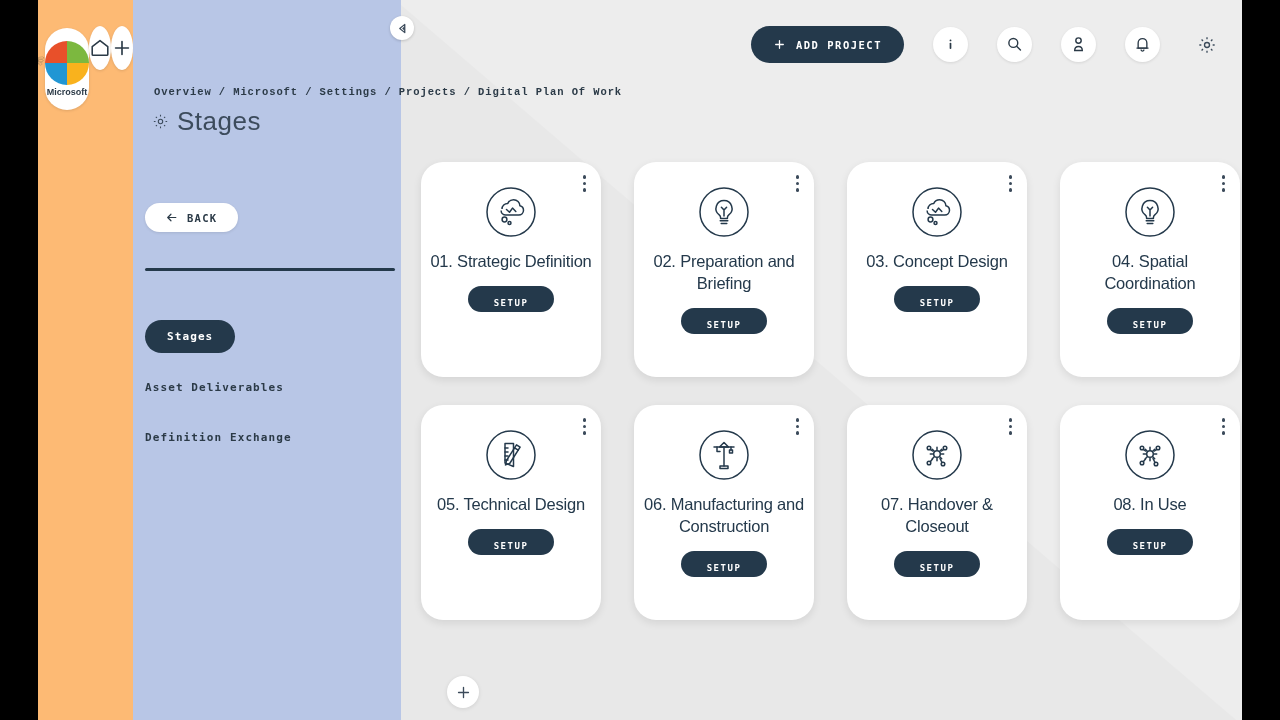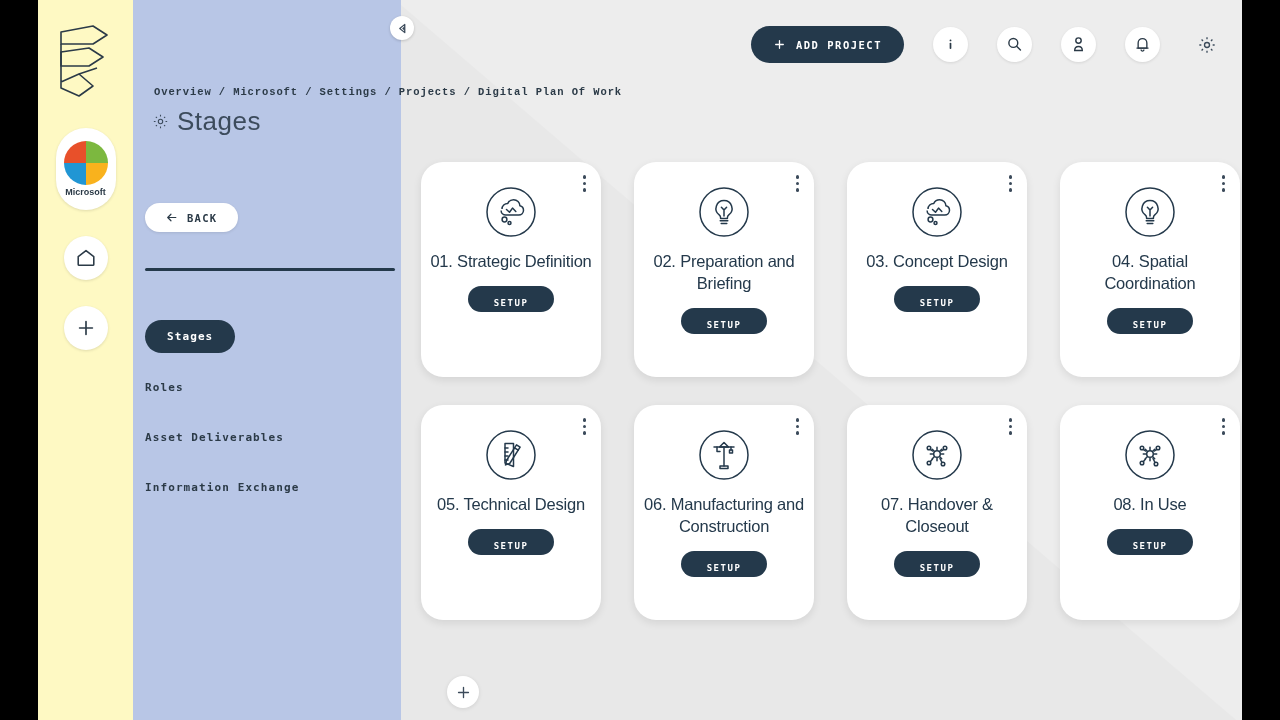--- a/index.html
+++ b/index.html
@@ -13,22 +13,22 @@
     position: absolute; left: 38px; top: 0;
     width: 1204px; height: 720px;
     background: #ebebeb;
     overflow: hidden;
   }
 
   
   #rail {
     position: absolute; left: 0; top: 0;
     width: 95px; height: 720px;
-    background: #fef9c3;
-    display: flex; flex-direction: column; align-items: center;
+    background: #fdba74;
+    display: flex; flex-direction: row; 
   }
   #logo { margin-top: 22px; width: 58px; height: 78px; }
   .ms-chip {
     margin-top: 28px;
     width: 60px; height: 82px;
     background: #fff; border-radius: 30px;
     display: flex; flex-direction: column;
     align-items: center; justify-content: center;
     box-shadow: 0 1px 3px rgba(0,0,0,.12);
   }
@@ -218,23 +218,22 @@
     <svg width="13" height="13" viewBox="0 0 24 24" stroke="#2b3a47" stroke-width="2.2" fill="none" stroke-linecap="round" stroke-linejoin="round">
       <path d="M20 12H5M11 6l-6 6 6 6"></path>
     </svg>
     <span>BACK</span>
   </button>
 
   <div id="divider"></div>
 
   <div id="nav">
     <div class="nav-item active">Stages</div>
-    <div class="nav-item">Roles</div>
     <div class="nav-item">Asset Deliverables</div>
-    <div class="nav-item">Information Exchange</div>
+    <div class="nav-item">Definition Exchange</div>
   </div>
 
   <div id="main">
     <div id="diag"></div>
 
     <div id="topbar">
       <button id="add-project">
         <svg width="13" height="13" viewBox="0 0 24 24" stroke="#fff" stroke-width="2.4" stroke-linecap="round">
             <path d="M12 5v14M5 12h14"></path>
           </svg>

